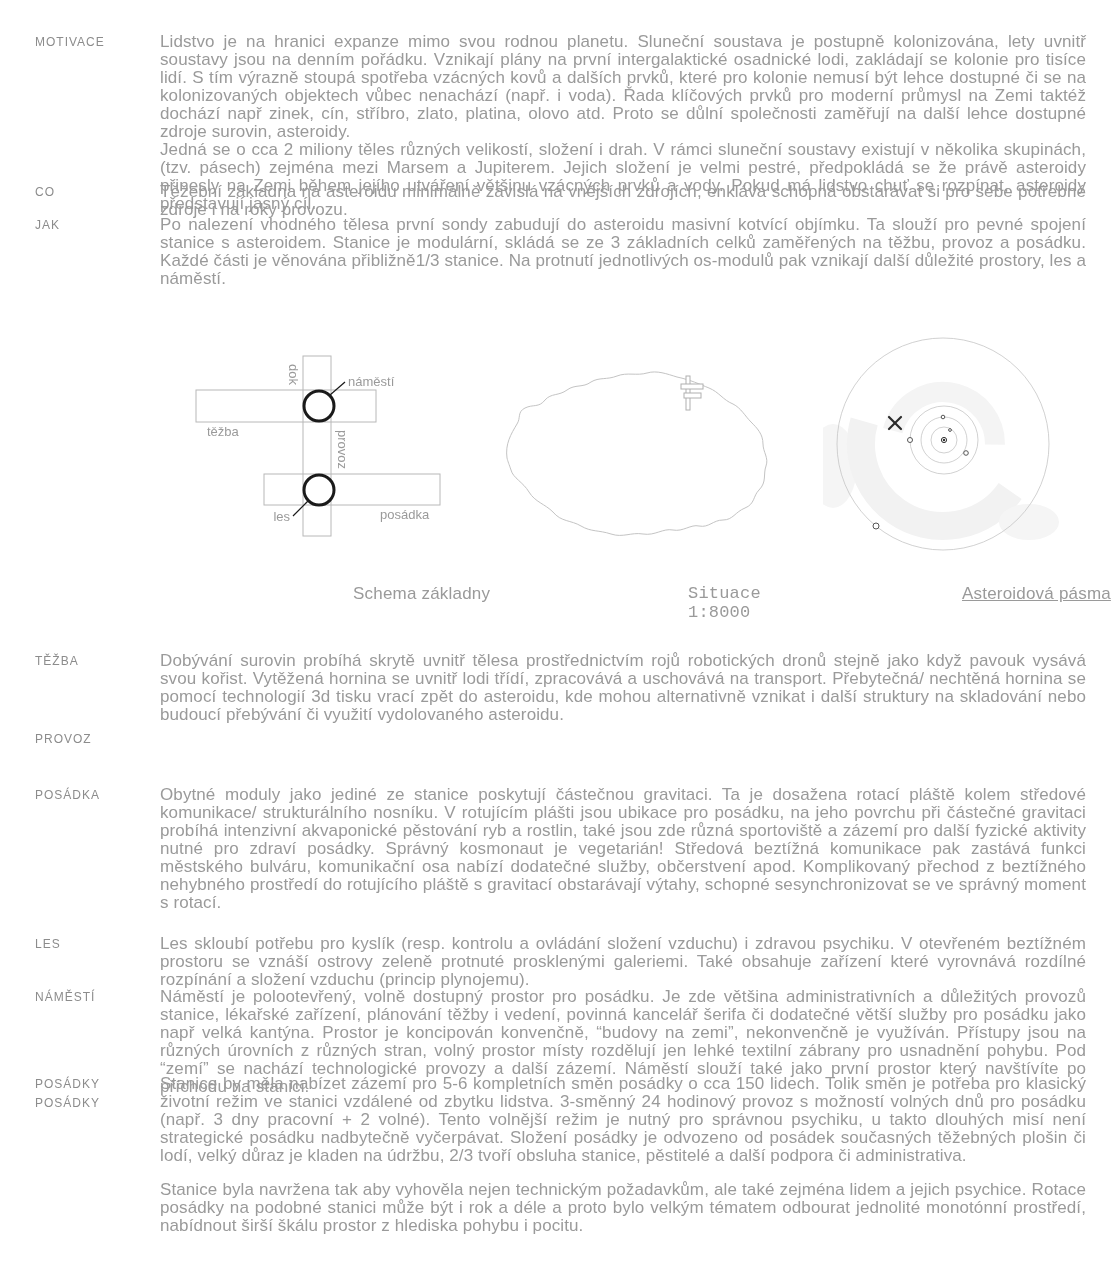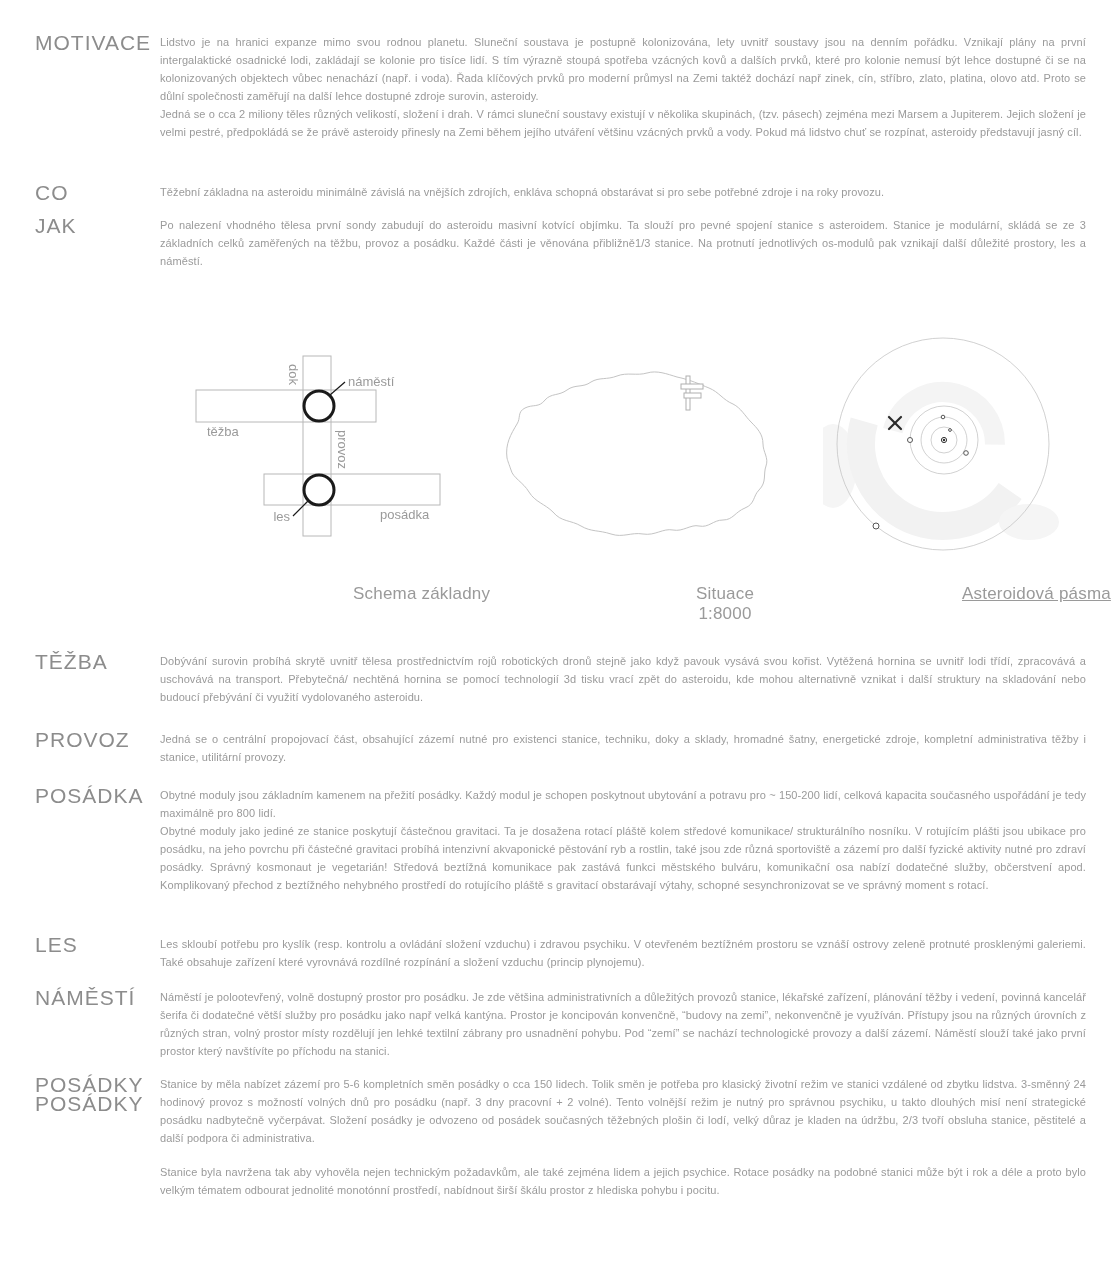--- a/index.html
+++ b/index.html
@@ -8,46 +8,46 @@
     width:1118px;
     height:1280px;
     background:#ffffff;
     font-family:"Liberation Sans", sans-serif;
     overflow:hidden;
   }
   .row { position:absolute; left:0; width:1118px; }
   .row-label {
     position:absolute; left:35px; top:0;
     width:120px;
-    font-size:21px; line-height:19px;
+    font-size:12px; line-height:19px;
     letter-spacing:1px;
     font-weight:300;
     color:#8c8c8c;
   }
   .row-body {
     margin-left:160px;
     width:926px;
-    font-size:11px;
+    font-size:17px;
     line-height:18px;
     font-weight:300;
     letter-spacing:0.1px;
     color:#9a9a9a;
   }
   .row-body p { margin:0; text-align:justify; }
   .row-body p.gap { margin-top:16px; }
   .fig { position:absolute; }
   .fig-caption {
     position:absolute;
     font-size:17px;
     font-weight:300;
     color:#9a9a9a;
     letter-spacing:0.2px;
     white-space:nowrap;
   }
-  .fig-caption.center { text-align:center; }
+  .fig-caption.center { text-align:left;font-family:Liberation Mono, monospace; }
   svg text {
     font-family:"Liberation Sans", sans-serif;
     font-size:13px;
     font-weight:300;
     fill:#9a9a9a;
   }
 </style>
 </head>
 <body>
 
@@ -166,29 +166,25 @@
 
   <div class="row" style="top:652px">
     <div class="row-label">TĚŽBA</div>
     <div class="row-body">
       <p>Dobývání surovin probíhá skrytě uvnitř tělesa prostřednictvím rojů robotických dronů stejně jako když pavouk vysává svou kořist. Vytěžená hornina se uvnitř lodi třídí, zpracovává a uschovává na transport. Přebytečná/ nechtěná hornina se pomocí technologií 3d tisku vrací zpět do asteroidu, kde mohou alternativně vznikat i další struktury na skladování nebo budoucí přebývání či využití vydolovaného asteroidu.</p>
     </div>
   </div>
 
   <div class="row" style="top:730px">
     <div class="row-label">PROVOZ</div>
-    <div class="row-body">
-      <p>Jedná se o centrální propojovací část, obsahující zázemí nutné pro existenci stanice, techniku, doky a sklady, hromadné šatny, energetické zdroje, kompletní administrativa těžby i stanice, utilitární provozy.</p>
-    </div>
   </div>
 
   <div class="row" style="top:786px">
     <div class="row-label">POSÁDKA</div>
     <div class="row-body">
-      <p>Obytné moduly jsou základním kamenem na přežití posádky. Každý modul je schopen poskytnout ubytování a potravu pro ~ 150-200 lidí, celková kapacita současného uspořádání je tedy maximálně pro 800 lidí.</p>
       <p>Obytné moduly jako jediné ze stanice poskytují částečnou gravitaci. Ta je dosažena rotací pláště kolem středové komunikace/ strukturálního nosníku. V rotujícím plášti jsou ubikace pro posádku, na jeho povrchu při částečné gravitaci probíhá intenzivní akvaponické pěstování ryb a rostlin, také jsou zde různá sportoviště a zázemí pro další fyzické aktivity nutné pro zdraví posádky. Správný kosmonaut je vegetarián! Středová beztížná komunikace pak zastává funkci městského bulváru, komunikační osa nabízí dodatečné služby, občerstvení apod. Komplikovaný přechod z beztížného nehybného prostředí do rotujícího pláště s gravitací obstarávají výtahy, schopné sesynchronizovat se ve správný moment s rotací.</p>
     </div>
   </div>
 
   <div class="row" style="top:935px">
     <div class="row-label">LES</div>
     <div class="row-body">
       <p>Les skloubí potřebu pro kyslík (resp. kontrolu a ovládání složení vzduchu) i zdravou psychiku. V otevřeném beztížném prostoru se vznáší ostrovy zeleně protnuté prosklenými galeriemi. Také obsahuje zařízení které vyrovnává rozdílné rozpínání a složení vzduchu (princip plynojemu).</p>
     </div>
   </div>

